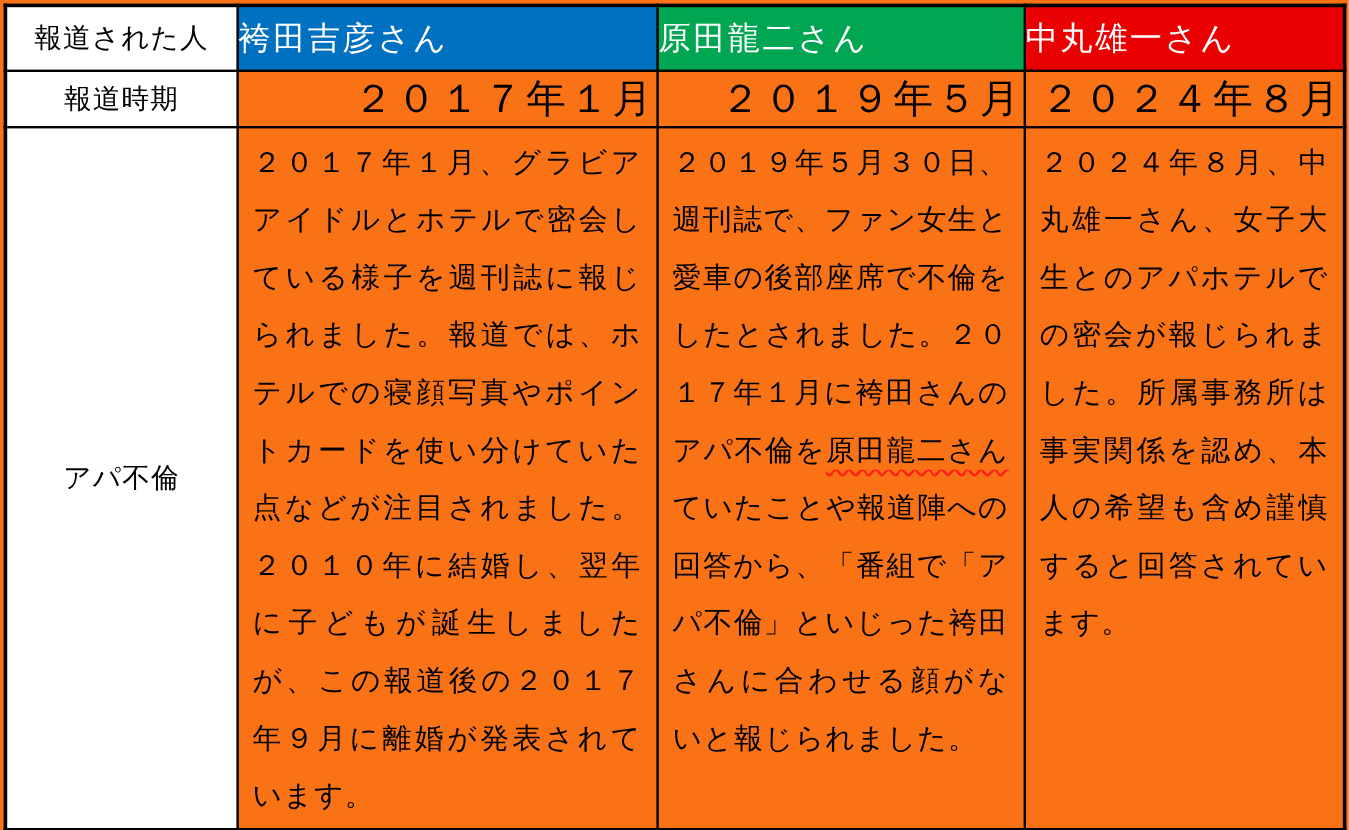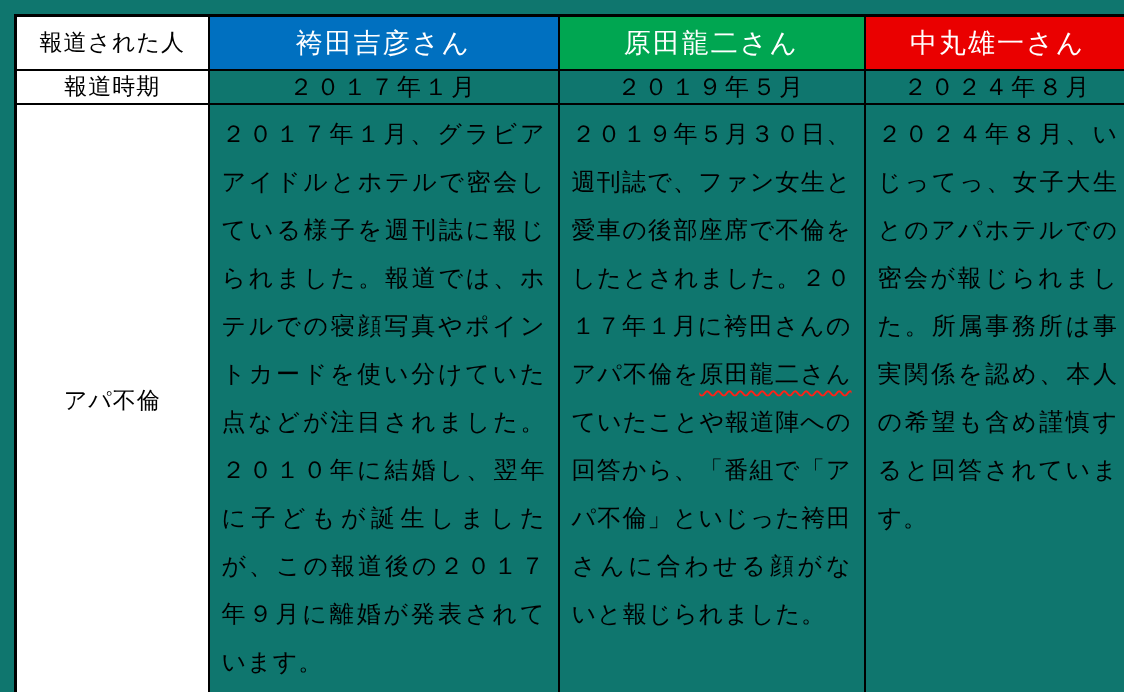--- a/index.html
+++ b/index.html
@@ -5,22 +5,22 @@
   html, body { margin: 0; padding: 0; }
   body {
     width: 1124px; height: 692px;
     background: #ffffff;
     font-family: "Liberation Sans", "DejaVu Sans", sans-serif;
     color: #000000;
   }
   .page {
     width: 1124px; height: 692px;
     box-sizing: border-box;
-    padding: 14px;
-    background: #0f766e;
+    padding: 3px;
+    background: #f97316;
   }
   table.compare {
     width: 1118px; height: 686px;
     border-collapse: collapse;
     table-layout: fixed;
     border: 3px solid #000000;
   }
   table.compare td, table.compare th {
     border: 2px solid #000000;
     padding: 0;
@@ -36,31 +36,30 @@
   tr.r-date   { height: 32px; }
 
   .label-cell {
     text-align: center;
     vertical-align: middle;
     font-size: 23px;
     letter-spacing: 1px;
     background: #ffffff;
   }
   .person-cell {
-    text-align: center;
     vertical-align: middle;
     font-size: 27px;
     font-weight: bold;
     color: #ffffff;
     letter-spacing: 2px;
   }
   .date-cell {
-    text-align: center;
+    text-align: right;
     vertical-align: middle;
-    font-size: 24px;
+    font-size: 33px;
     letter-spacing: 3px;
   }
   .content-cell {
     vertical-align: top;
   }
   .content-text {
     font-size: 24px;
     line-height: 48px;
     padding: 5px 12px 2px 12px;
     text-align: justify;
@@ -105,18 +104,18 @@
 
     <tr>
       <td class="label-cell">アパ不倫</td>
       <td class="content-cell">
         <div class="content-text"><span>２０１７年１月、グラビアアイドルとホテルで密会している様子を週刊誌に報じられました。報道では、ホテルでの寝顔写真やポイントカードを使い分けていた点などが注目されました。２０１０年に結婚し、翌年に子どもが誕生しましたが、この報道後の２０１７年９月に離婚が発表されています。</span><span class="wavy"></span><span></span></div>
       </td>
       <td class="content-cell">
         <div class="content-text"><span>２０１９年５月３０日、週刊誌で、ファン女生と愛車の後部座席で不倫をしたとされました。２０１７年１月に袴田さんのアパ不倫を</span><span class="wavy">原田龍二さん</span><span>ていたことや報道陣への回答から、「番組で「アパ不倫」といじった袴田さんに合わせる顔がないと報じられました。</span></div>
       </td>
       <td class="content-cell">
-        <div class="content-text"><span>２０２４年８月、いじってっ、女子大生とのアパホテルでの密会が報じられました。所属事務所は事実関係を認め、本人の希望も含め謹慎すると回答されています。</span><span class="wavy"></span><span></span></div>
+        <div class="content-text"><span>２０２４年８月、中丸雄一さん、女子大生とのアパホテルでの密会が報じられました。所属事務所は事実関係を認め、本人の希望も含め謹慎すると回答されています。</span><span class="wavy"></span><span></span></div>
       </td>
     </tr>
   </tbody>
     </table>
 </div>
 
 </body></html>

